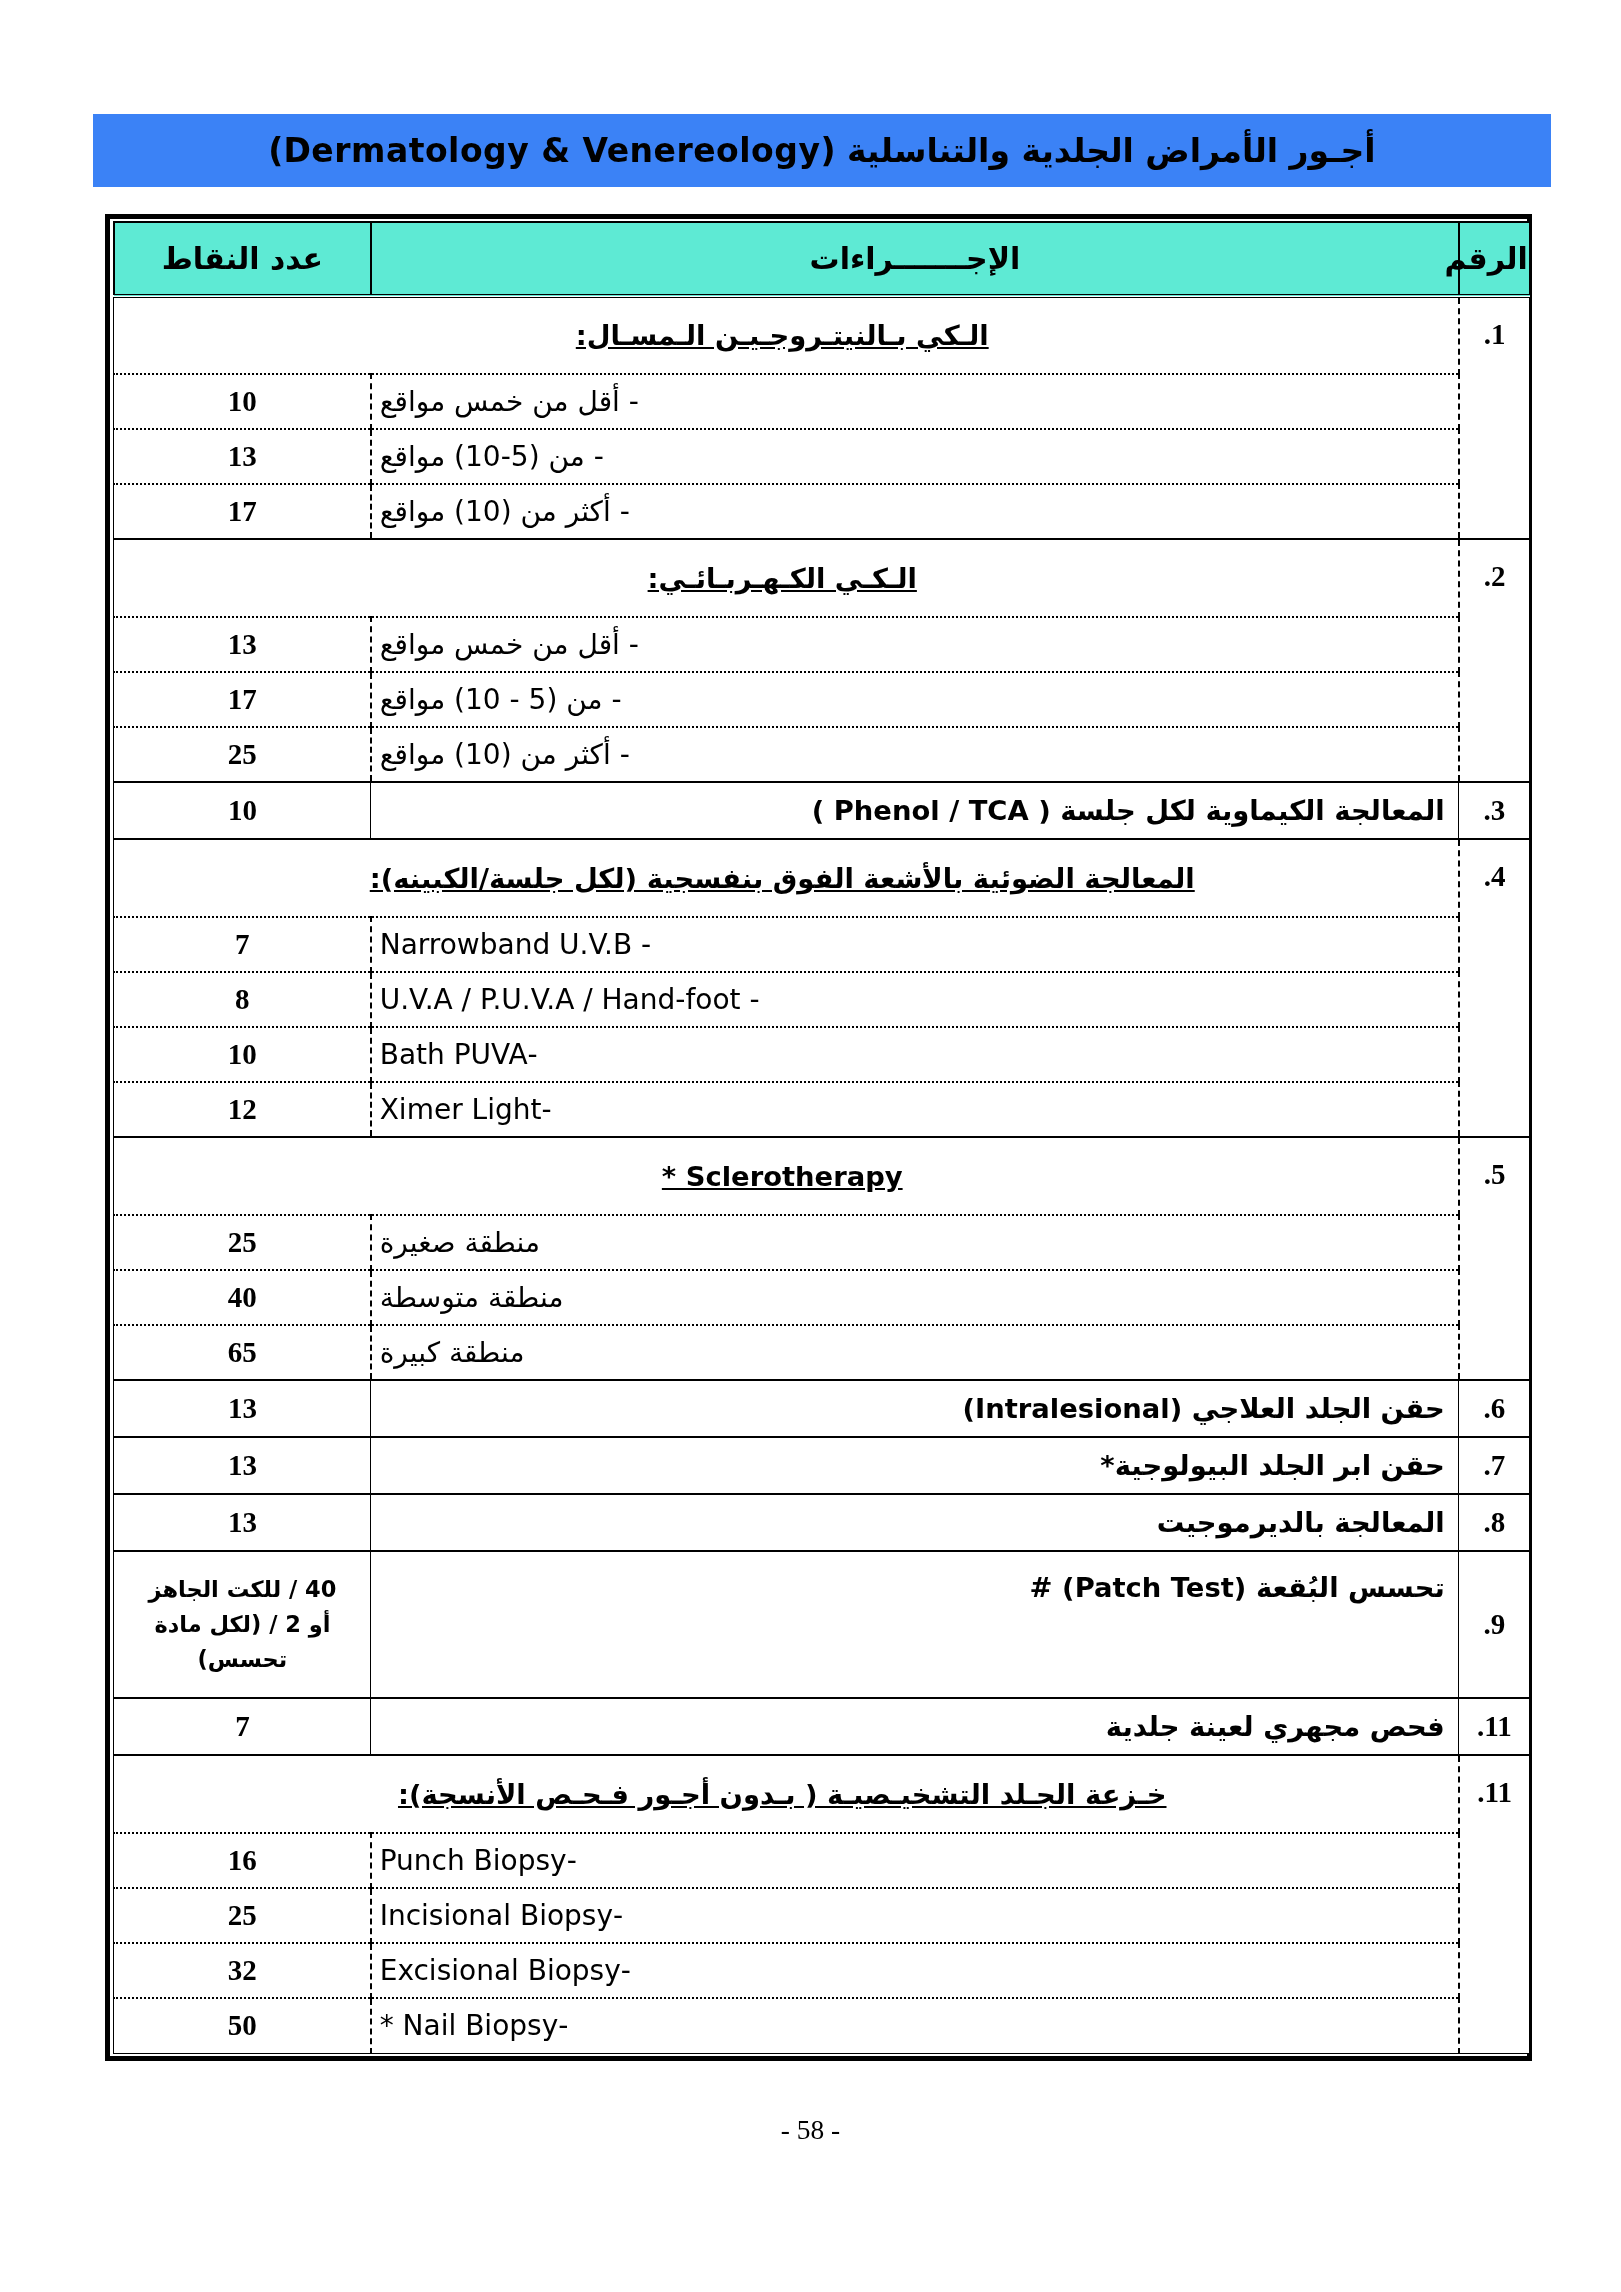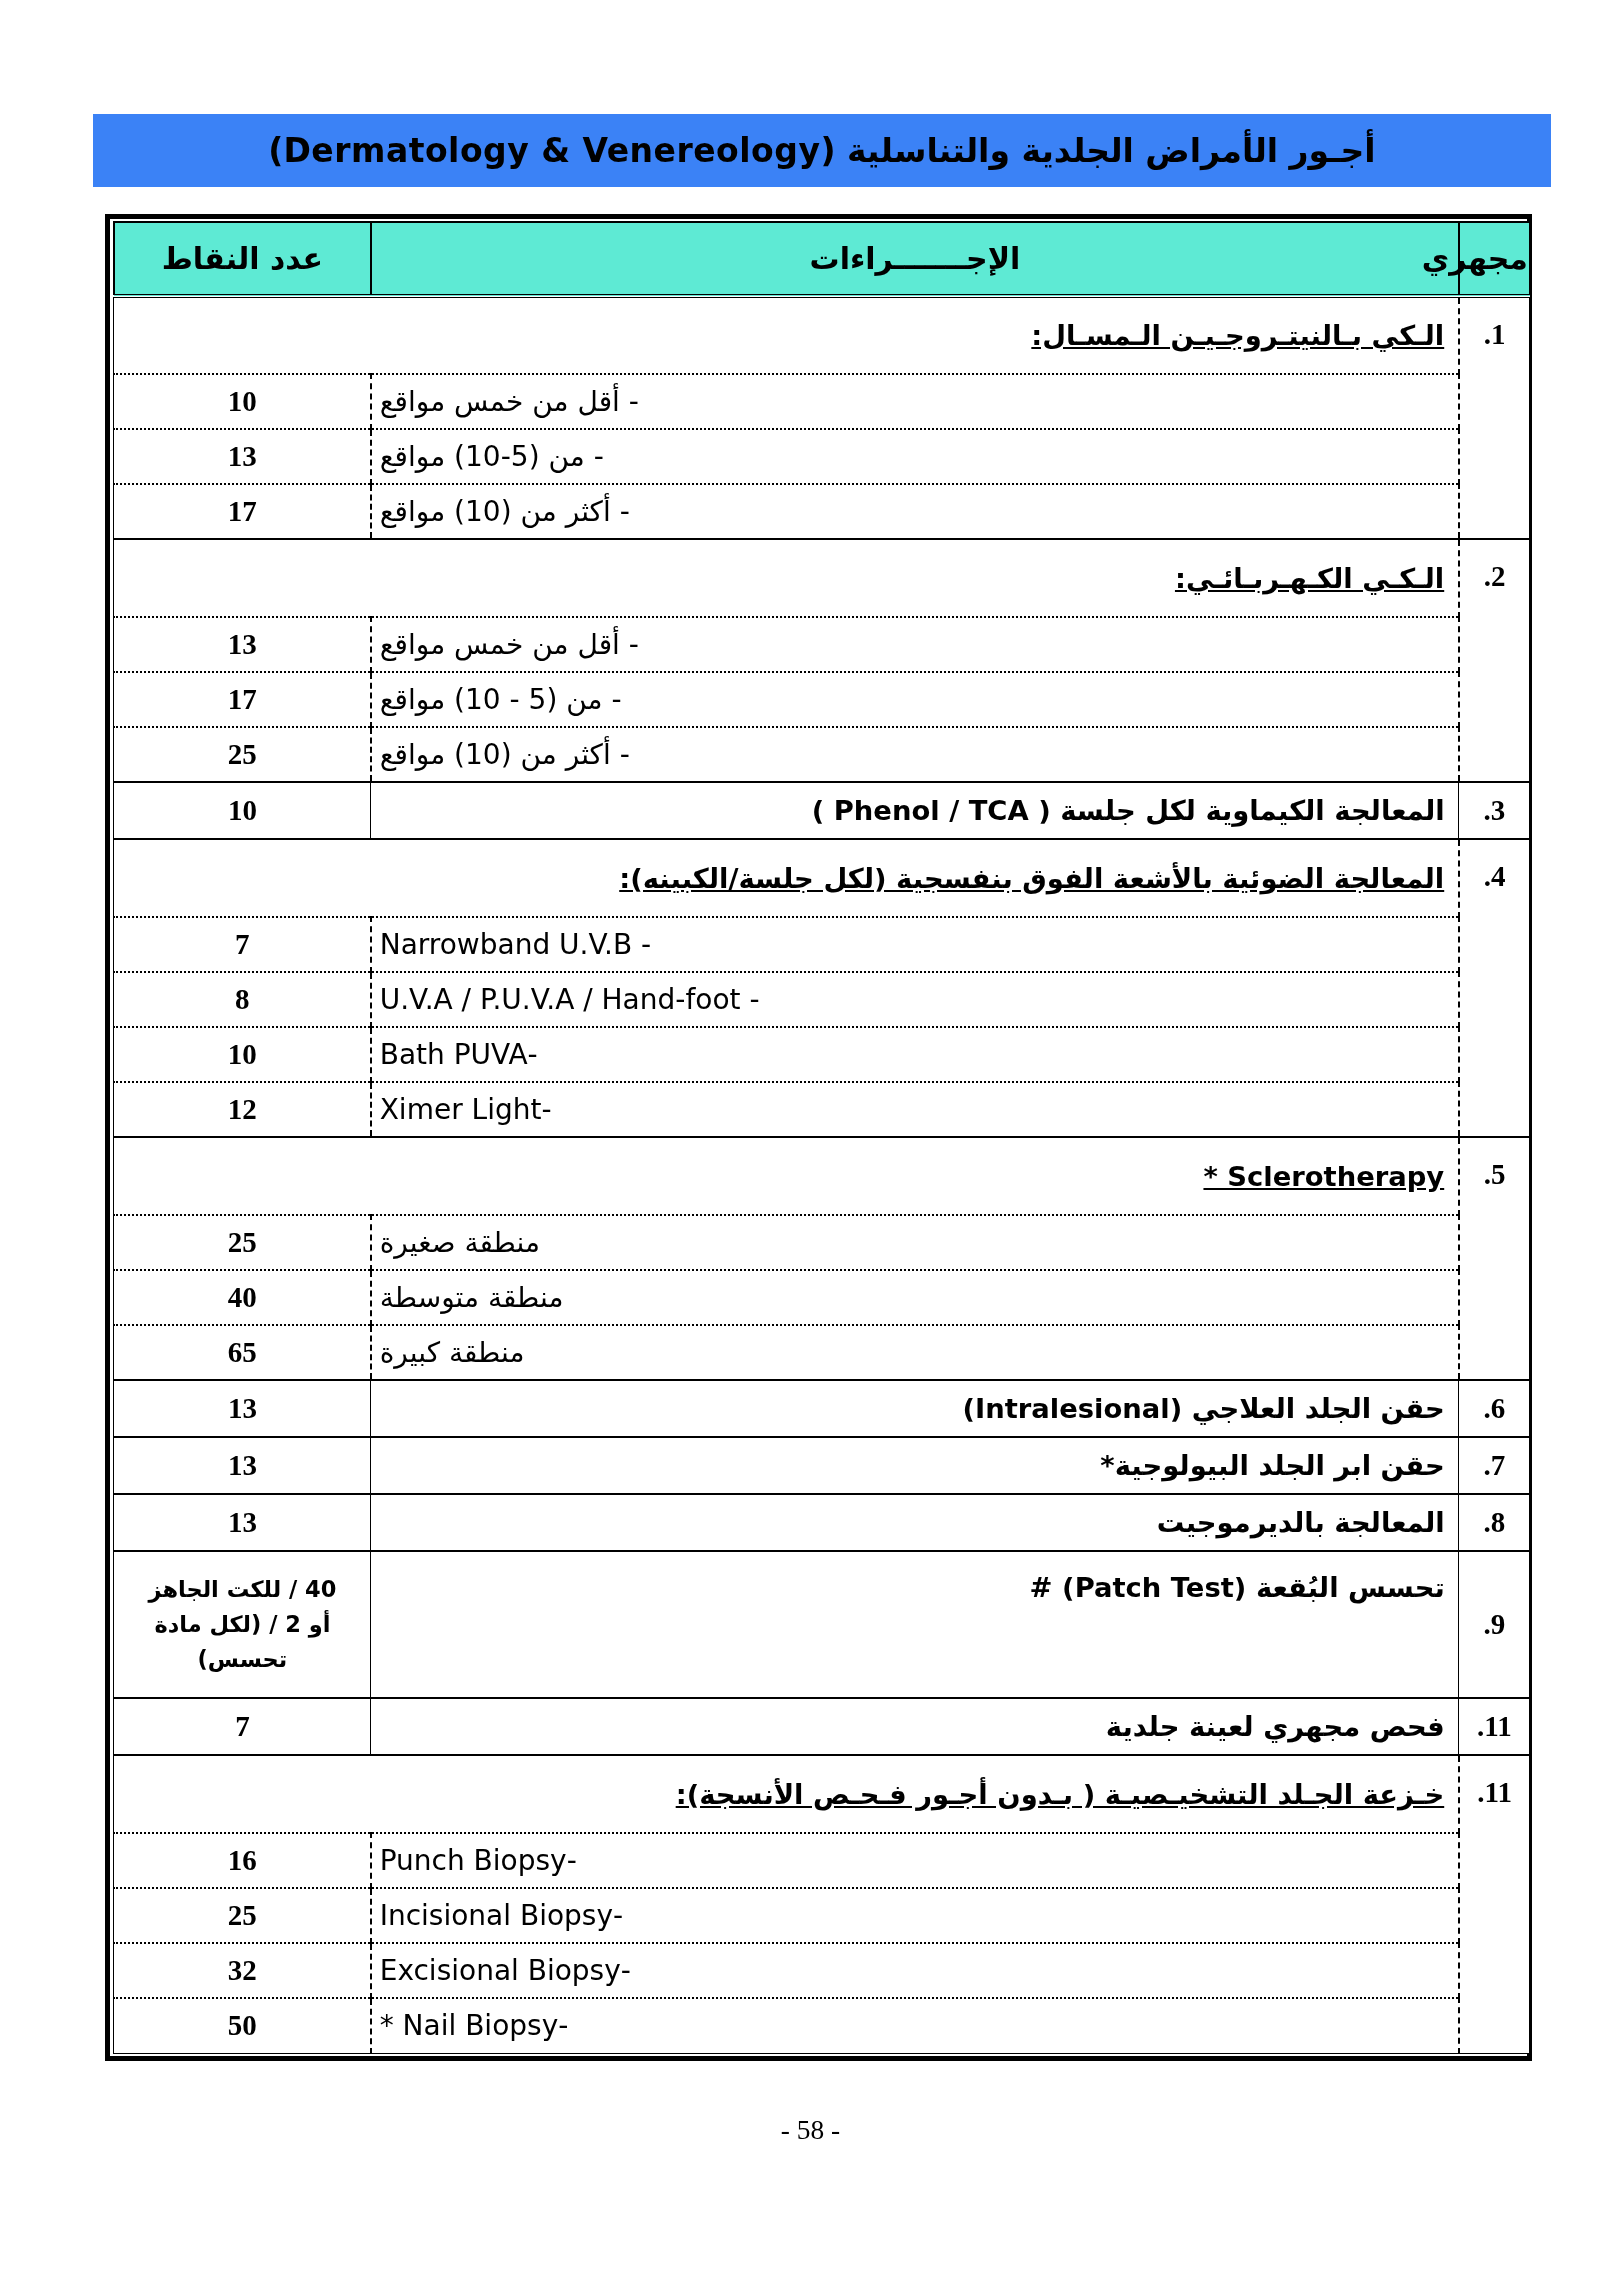--- a/index.html
+++ b/index.html
@@ -32,21 +32,21 @@
   td{vertical-align:middle;box-sizing:border-box;background:#fff;}
   
   td.num{
     font-family:"Liberation Serif","DejaVu Serif",serif;font-weight:bold;font-size:29px;
     text-align:center;
   }
   td.num.span{vertical-align:top;padding-top:19.6px;border-left:2px dashed #000;}
   td.num.single{vertical-align:middle;border-left:1px solid #000;}
   
   tr.title-row td.title{
-    height:78px;font-weight:bold;font-size:27.4px;text-align:right;
+    height:78px;font-weight:bold;font-size:27.4px;text-align:center;
     padding:5.9px 13.7px 5.9px 5.9px;text-decoration:underline;
   }
   tr.sec-start td{border-top:2px solid #000;}
   
   tr.sub td{border-top:2.9px dotted #000;}
   tr.sub td.proc{
     height:55px;font-size:28px;text-align:left;padding:3.9px 15.7px 3.9px 7.8px;
   }
   tr.sub td.pts{border-right:2px dashed #000;}
   
@@ -80,21 +80,21 @@
 
 <div class="table-wrap">
   <table class="fees">
     <colgroup>
         <col class="c-num">
         <col class="c-proc">
         <col class="c-pts">
       </colgroup>
     <thead>
       <tr>
-        <th>مجهري</th>
+        <th>الرقم</th>
         <th>الإجـــــــراءات</th>
         <th>عدد النقاط</th>
       </tr>
     </thead>
     <tbody id="fees-body">
         <tr class="title-row sec-start">
           <td class="num span" rowspan="4">1.</td>
           <td class="title" colspan="2">الـكي بـالنيتـروجـيـن الـمسـال:</td>
         </tr>
         <tr class="sub">

